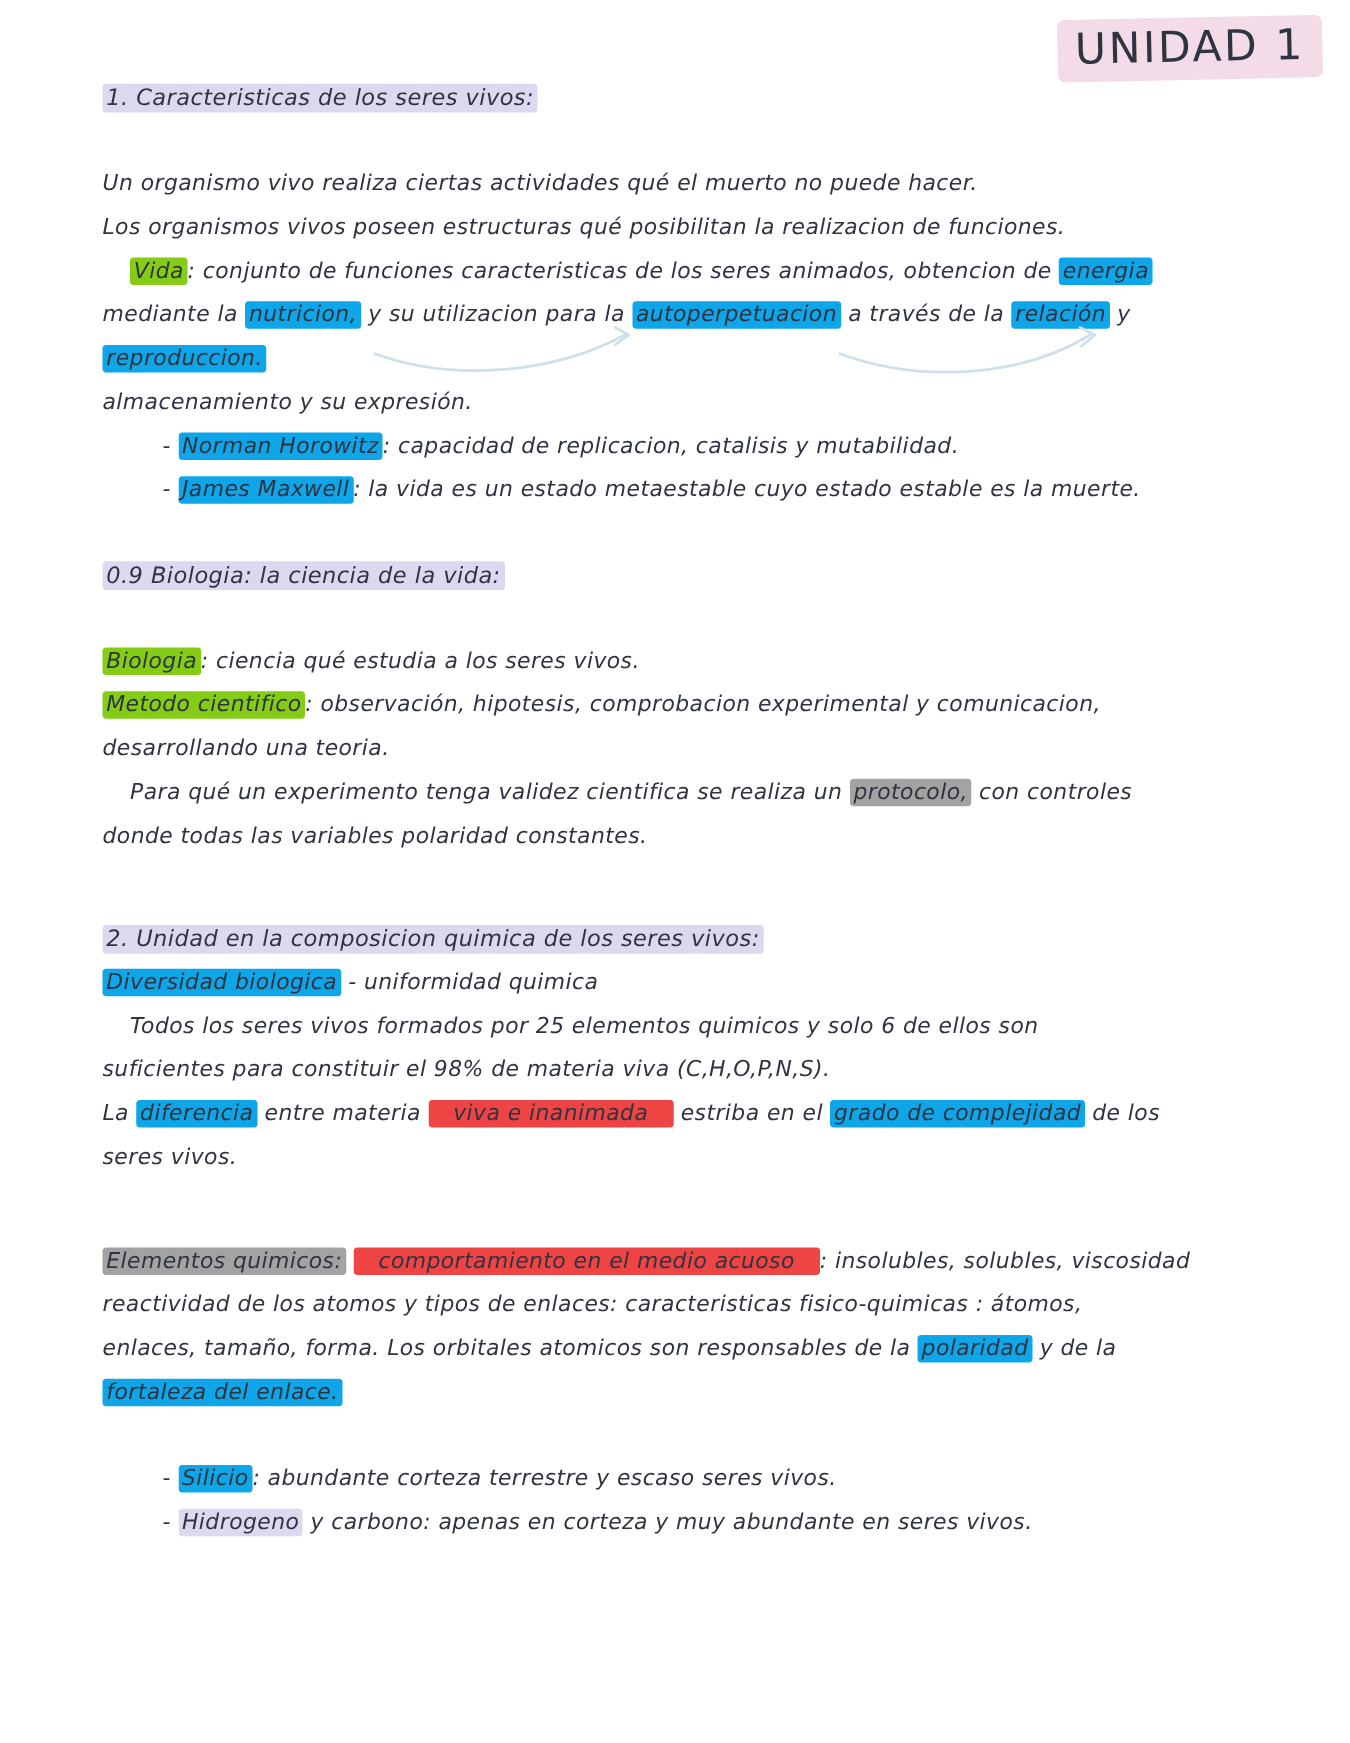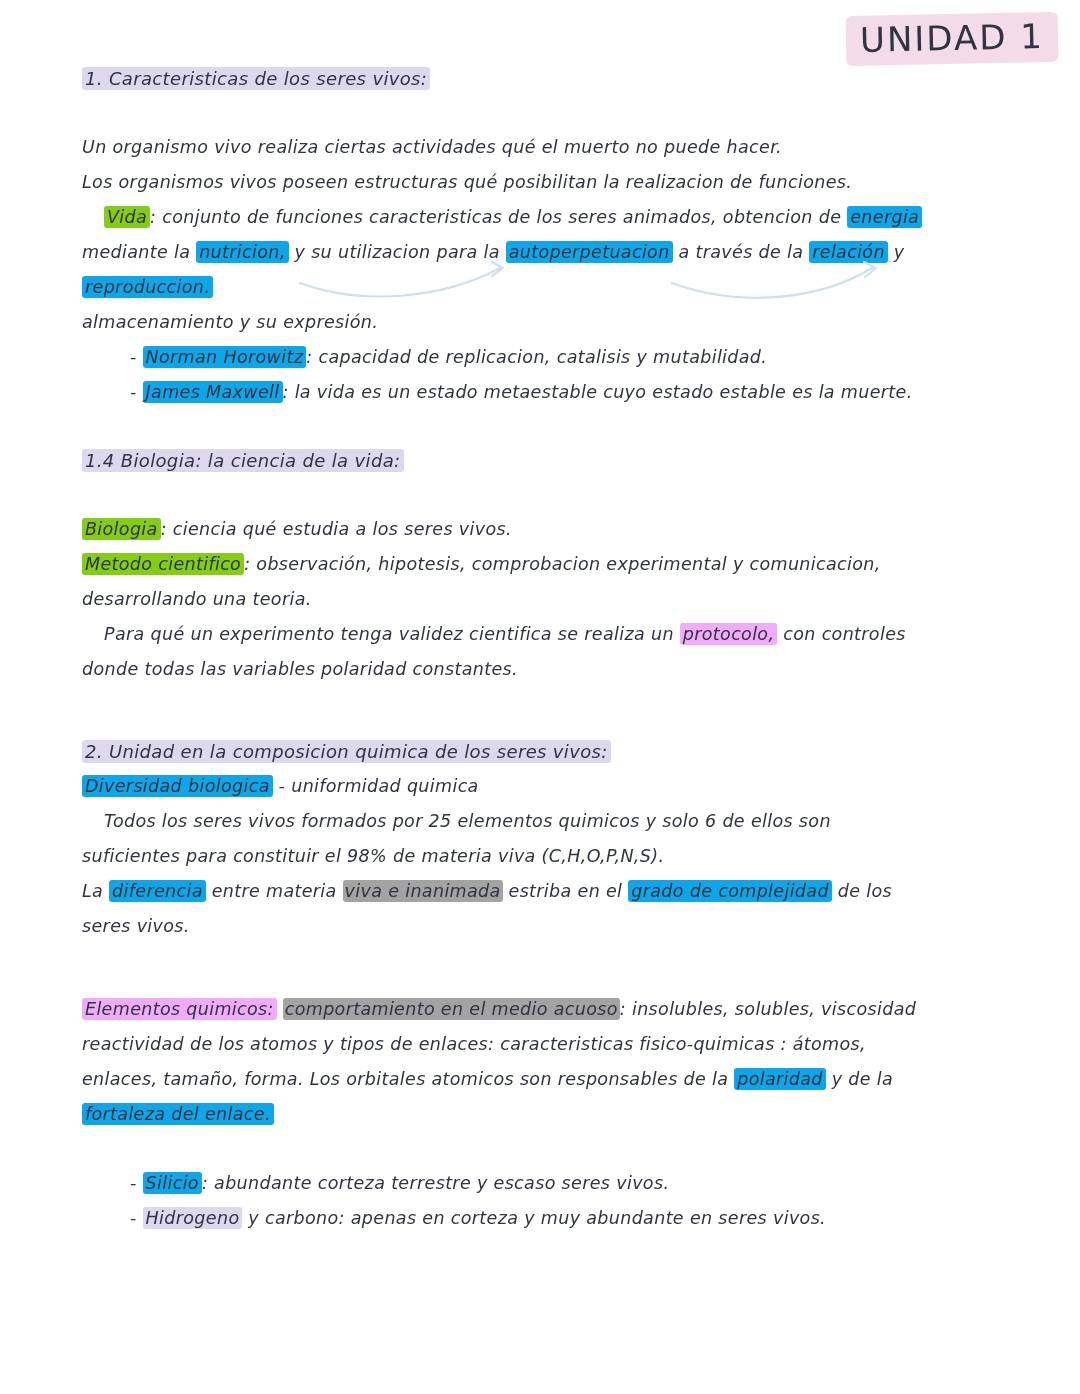--- a/index.html
+++ b/index.html
@@ -79,30 +79,30 @@
     -webkit-box-decoration-break: clone;
   }
   .hl-blue {
     background: #0ea5e9;
     border-radius: 3px;
     padding: 1px 3px;
     box-decoration-break: clone;
     -webkit-box-decoration-break: clone;
   }
   .hl-rose {
-    background: #f0abfc;
+    background: #a3a3a3;
     border-radius: 3px;
     padding: 1px 3px;
     box-decoration-break: clone;
     -webkit-box-decoration-break: clone;
   }
   .hl-blue-strong {
-    background: #a3a3a3;
+    background: #ef4444;
     border-radius: 3px;
-    padding: 1px 2px;
+    padding: 1px 20px;
     box-decoration-break: clone;
     -webkit-box-decoration-break: clone;
   }
 
   .heading {
     font-size: 18px;
     line-height: 34px;
   }
 
   
@@ -132,21 +132,21 @@
     <p class="line para"><span>Los organismos vivos poseen estructuras qué posibilitan la realizacion de funciones.</span></p>
     <p class="line para indent-1"><span class="hl-pink">Vida</span><span>: conjunto de funciones caracteristicas de los seres animados, obtencion de </span><span class="hl-blue">energia</span></p>
     <p class="line para"><span>mediante la </span><span class="hl-blue">nutricion,</span><span> y su utilizacion para la </span><span class="hl-blue">autoperpetuacion</span><span> a través de la </span><span class="hl-blue">relación</span><span> y</span></p>
     <p class="line para"><span class="hl-blue">reproduccion.</span></p>
     <p class="line para"><span>almacenamiento y su expresión.</span></p>
     <p class="line para indent-2"><span>- </span><span class="hl-blue">Norman Horowitz</span><span>: capacidad de replicacion, catalisis y mutabilidad.</span></p>
     <p class="line para indent-2"><span>- </span><span class="hl-blue">James Maxwell</span><span>: la vida es un estado metaestable cuyo estado estable es la muerte.</span></p>
 
     <div class="gap-md"></div>
 
-    <p class="line heading para"><span class="hl-purple">1.4 Biologia: la ciencia de la vida:</span></p>
+    <p class="line heading para"><span class="hl-purple">0.9 Biologia: la ciencia de la vida:</span></p>
 
     <div class="gap-md"></div>
 
     <p class="line para"><span class="hl-pink">Biologia</span><span>: ciencia qué estudia a los seres vivos.</span></p>
     <p class="line para"><span class="hl-pink">Metodo cientifico</span><span>: observación, hipotesis, comprobacion experimental y comunicacion,</span></p>
     <p class="line para"><span>desarrollando una teoria.</span></p>
     <p class="line para indent-1"><span>Para qué un experimento tenga validez cientifica se realiza un </span><span class="hl-rose">protocolo,</span><span> con controles</span></p>
     <p class="line para"><span>donde todas las variables polaridad constantes.</span></p>
 
     <div class="gap-lg"></div>

